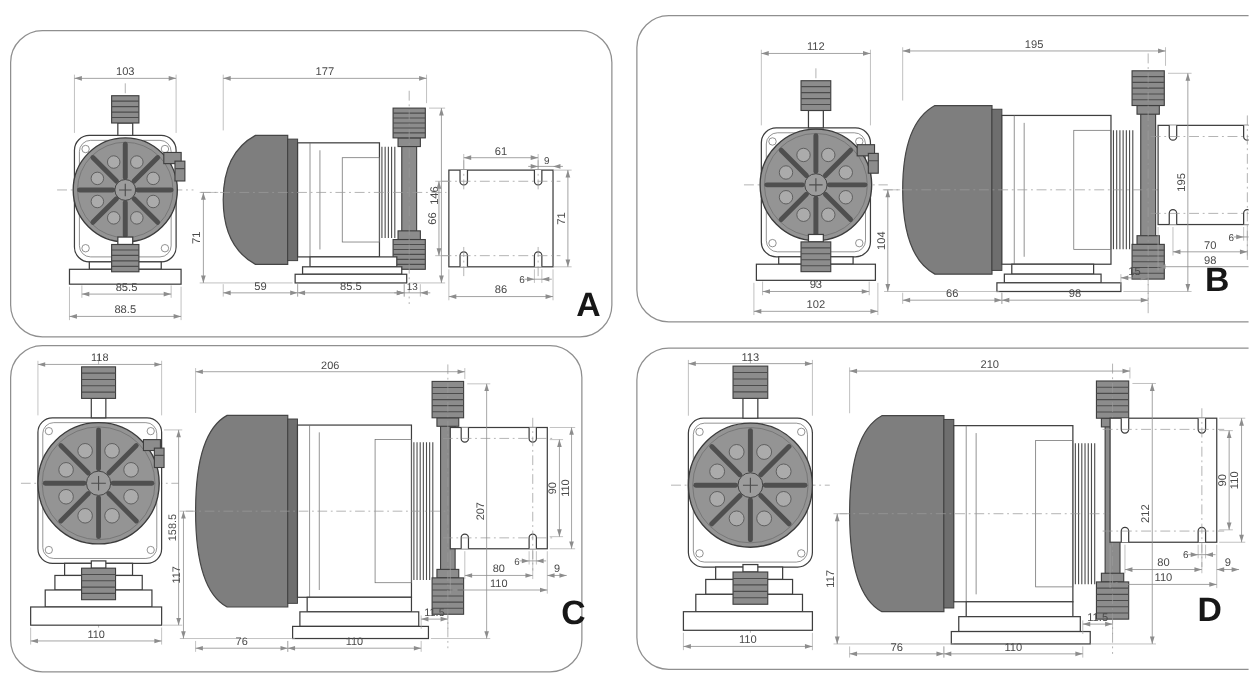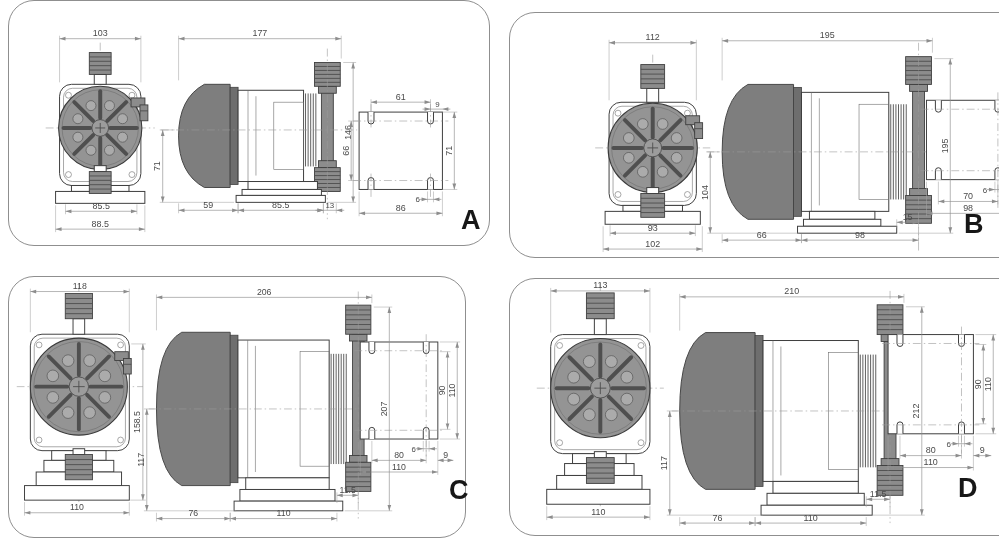--- a/index.html
+++ b/index.html
@@ -26,21 +26,21 @@
   .arr{fill:#8d8d8d;}
   .dimtxt{font:9px "Liberation Sans",sans-serif;fill:#4a4a4a;}
   .dimtxt.sm{font-size:8px;}
   text{user-select:none;}
 </style>
 </head>
 <body>
 
 <div class="sheet">
 
-  <section class="panel" style="left:8px;top:0;width:482px;height:246px">
+  <section class="panel" style="left:8px;top:24px;width:482px;height:246px">
     <svg viewBox="0 0 482 246" id="svg0">
         <g>
           <line x1="36" y1="128" x2="146" y2="128" class="cl"></line>
           <line x1="91" y1="42" x2="91" y2="209" class="cl"></line>
           <rect x="50" y="84" width="82" height="102" class="part" rx="12"></rect>
           <rect x="54" y="88" width="74" height="94" class="det" rx="9"></rect>
           <circle cx="59" cy="95" r="3" class="det"></circle>
           <circle cx="123" cy="95" r="3" class="det"></circle>
           <circle cx="59" cy="175" r="3" class="det"></circle>
           <circle cx="123" cy="175" r="3" class="det"></circle>

